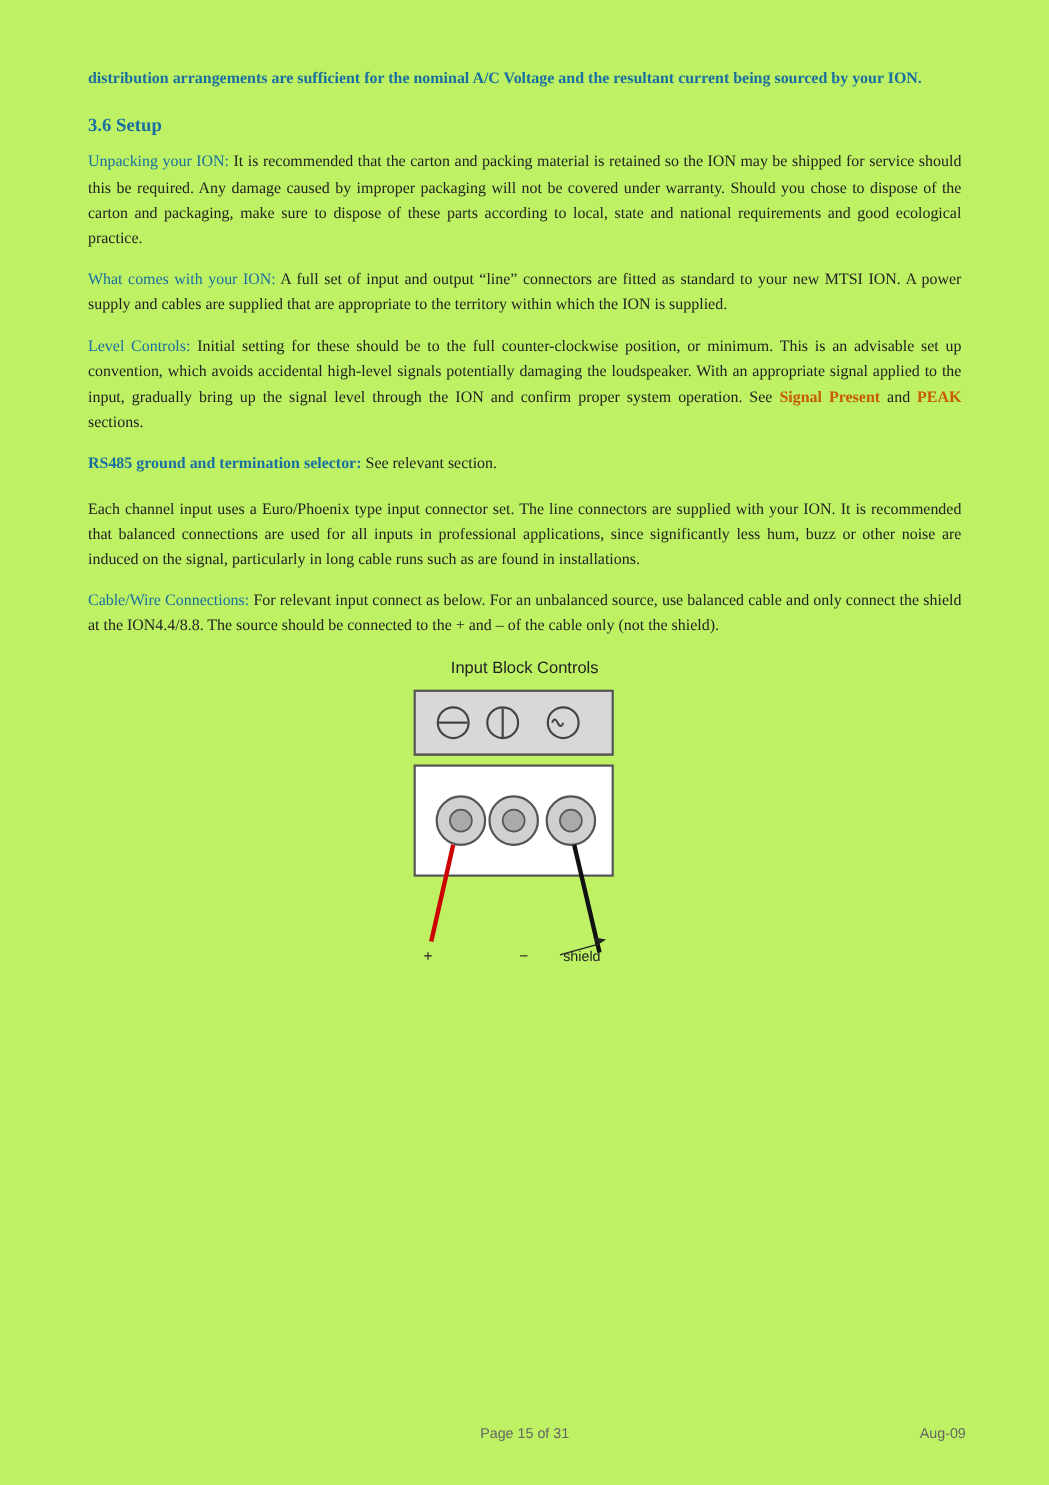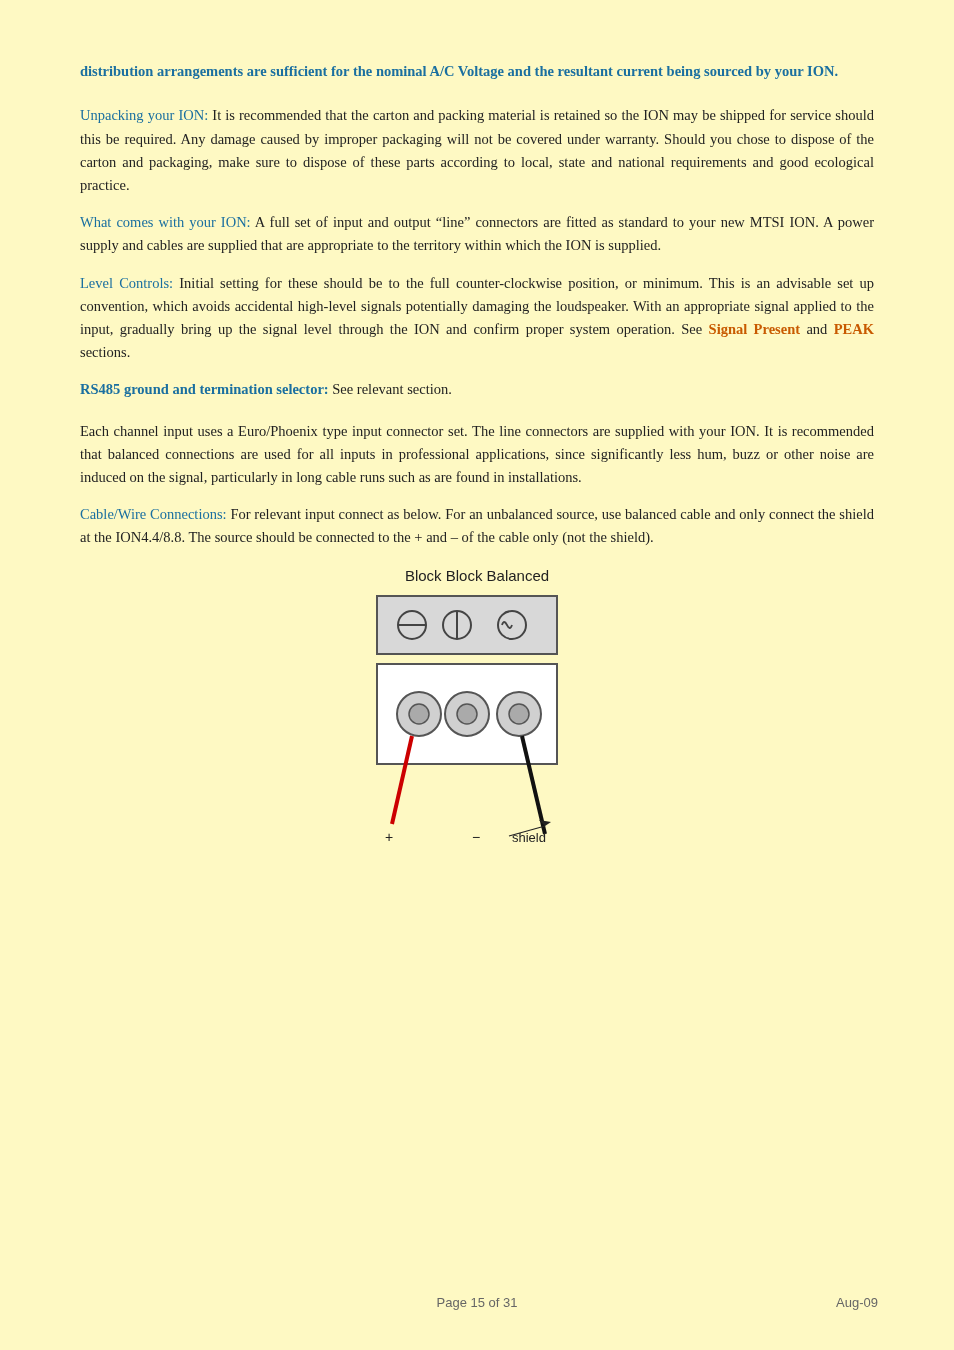--- a/index.html
+++ b/index.html
@@ -5,21 +5,21 @@
     * { box-sizing: border-box; margin: 0; padding: 0; }
     body {
       background: #f0f0f0;
       display: flex;
       justify-content: center;
       align-items: flex-start;
       min-height: 100vh;
       font-family: "Times New Roman", Times, serif;
     }
     .page {
-      background: #fef9c3;
+      background: #bef264;
       width: 954px;
       min-height: 1350px;
       padding: 60px 80px 60px 80px;
       position: relative;
     }
     .intro-text {
       font-size: 14.5px;
       line-height: 1.55;
       color: #1a6fa0;
       font-weight: bold;
@@ -109,20 +109,21 @@
     }
   </style>
 </head>
 <body>
 
 <div class="page">
 
   <p class="intro-text">distribution  arrangements  are  sufficient  for  the  nominal  A/C  Voltage  and  the resultant current being sourced by your ION.</p>
 
   <div>
+    <h2 class="section-heading">3.6  Setup</h2>
 
     <p class="body-text">
       <span class="blue-bold">Unpacking your ION:</span><span>  It is recommended that the carton and packing material is retained so the ION may be shipped for service should this be required. Any damage caused by improper packaging will not be covered under warranty.  Should you chose to dispose of the carton and packaging, make sure to dispose of these parts according to local, state and national requirements and good ecological practice.</span>
     </p>
 
     <p class="body-text">
       <span class="blue-bold">What comes with your ION:</span><span> A full set of input and output “line” connectors are fitted as standard to your new MTSI ION.  A power supply and cables are supplied that are appropriate to the territory within which the ION is supplied.</span>
     </p>
 
     <p class="body-text">
@@ -136,21 +137,21 @@
 
   <div>
 
     <p class="body-text">Each channel input uses a Euro/Phoenix type input connector set.  The line connectors are supplied with your ION.   It is recommended that balanced connections are used for all inputs in professional applications, since significantly less hum, buzz or other noise are induced on the signal, particularly in long cable runs such as are found in installations.</p>
 
     <p class="body-text">
       <span class="blue-bold">Cable/Wire Connections:</span><span> For relevant input connect as</span><span>       below. For an unbalanced source, use balanced cable and only connect the shield at the ION4.4/8.8. The source should be connected to the + and – of the cable only (not the shield).</span>
     </p>
 
     <div class="diagram-area">
-      <div class="diagram-title">Block Block Balanced</div>
+      <div class="diagram-title">Input Block Controls</div>
 
       <svg class="connector-svg" width="240" height="260" viewBox="0 0 240 260">
 
         <rect x="20" y="2" width="180" height="58" fill="#d8d8d8" stroke="#555" stroke-width="2"></rect>
 
         <circle cx="55" cy="31" r="14" fill="none" stroke="#444" stroke-width="2"></circle>
         <line x1="42" y1="31" x2="68" y2="31" stroke="#444" stroke-width="2"></line>
 
         <circle cx="100" cy="31" r="14" fill="none" stroke="#444" stroke-width="2"></circle>
         <line x1="100" y1="18" x2="100" y2="44" stroke="#444" stroke-width="2"></line>

